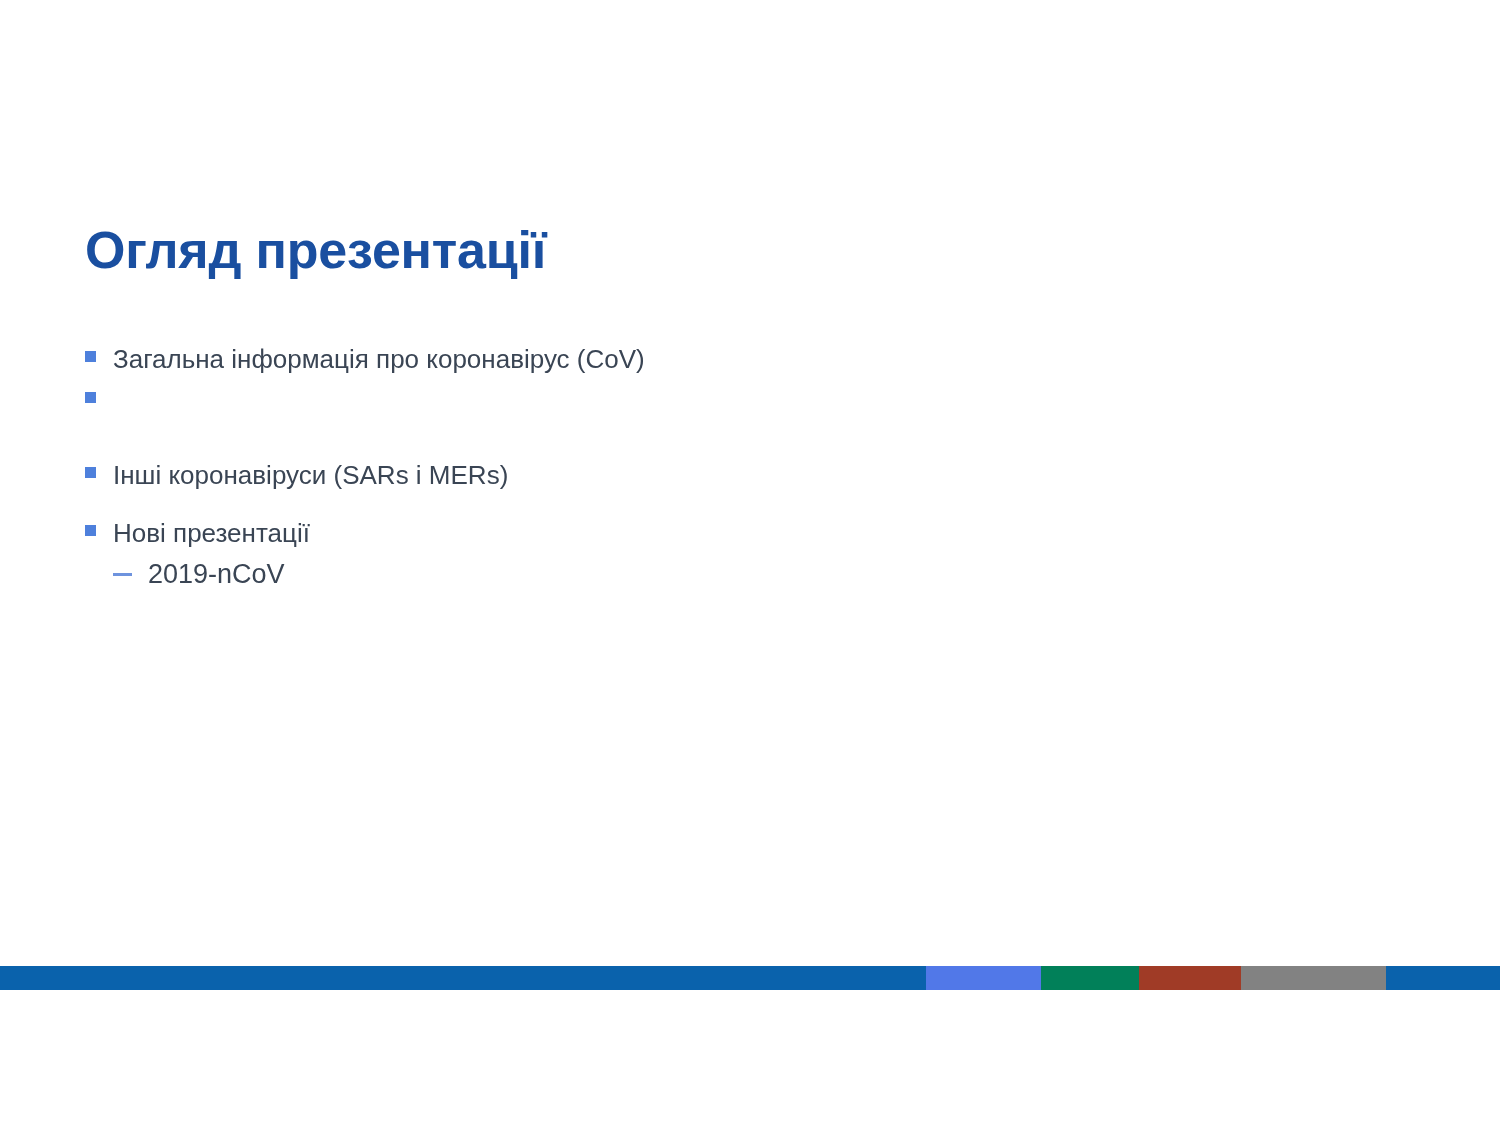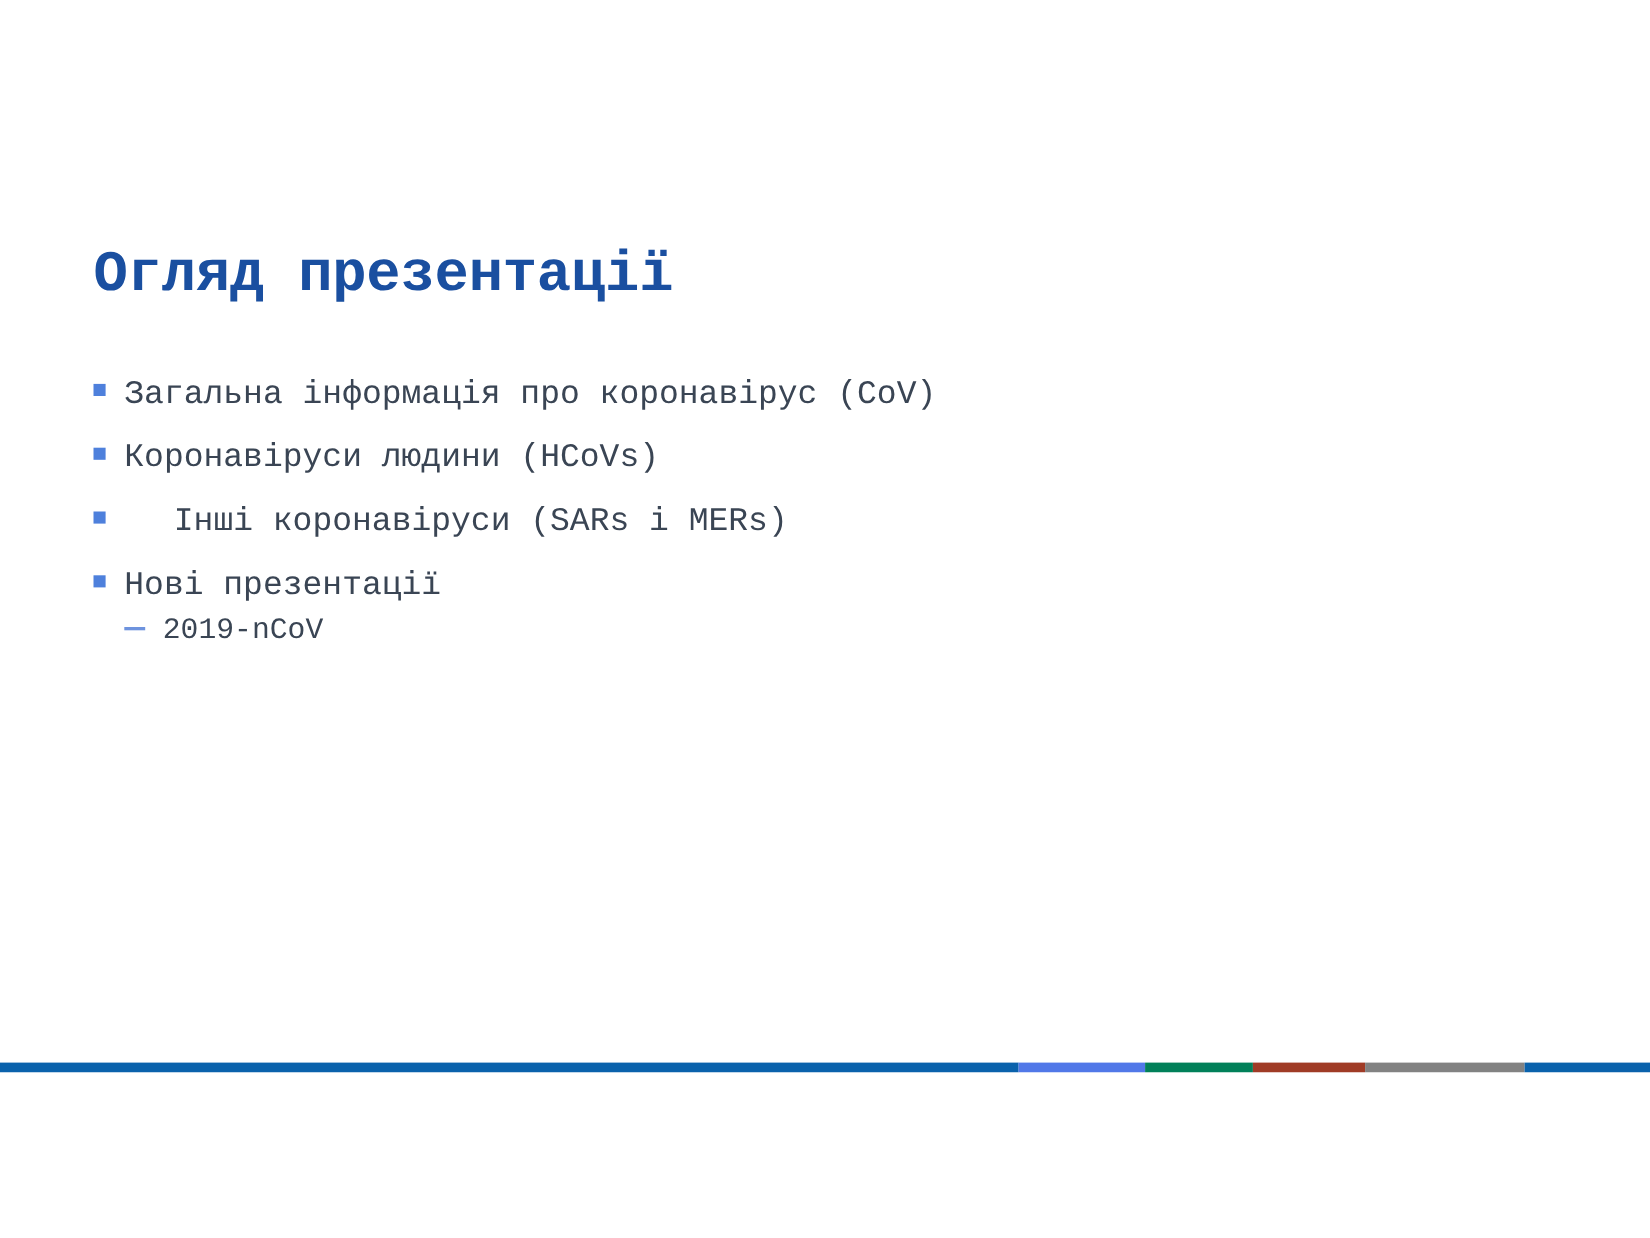--- a/index.html
+++ b/index.html
@@ -7,24 +7,23 @@
     margin: 0;
     padding: 0;
     background: #ffffff;
   }
   body {
     font-family: "Liberation Sans", "DejaVu Sans", sans-serif;
   }
   #slide {
     position: relative;
     width: 1500px;
-    height: 975px;
+    height: 1125px;
     background: #ffffff;
     overflow: hidden;
-    font-family: Liberation Mono, monospace;
   }
 
   
   #slide-title {
     position: absolute;
     left: 85px;
     top: 186px;
     width: 1300px;
     font-size: 52px;
     font-weight: bold;
@@ -51,21 +50,21 @@
   .bullet-marker {
     flex: 0 0 auto;
     width: 11px;
     height: 11px;
     background: #4E80DC;
     margin-right: 17px;
     position: relative;
     top: -6px;
   }
   .bullet-text {
-    font-size: 30px;
+    font-size: 26px;
     line-height: 38px;
     color: #3A4554;
     white-space: nowrap;
   }
 
   
   .subbullet-row {
     position: relative;
     display: flex;
     align-items: baseline;
@@ -111,26 +110,25 @@
 
   <div id="body-list">
 
     <div class="bullet-row">
       <span class="bullet-marker" style="background: rgb(78, 128, 220);"></span>
       <span class="bullet-text" style="color: rgb(58, 69, 84);">Загальна інформація про коронавірус (CoV)</span>
     </div>
 
     <div class="bullet-row">
       <span class="bullet-marker" style="background: rgb(78, 128, 220);"></span>
-      <span class="bullet-text" style="color: rgb(58, 69, 84);">Коронавіруси людини (HCoVs)</span>
     </div>
 
     <div class="bullet-row">
       <span class="bullet-marker" style="background: rgb(78, 128, 220);"></span>
-      <span class="bullet-text" style="color: rgb(58, 69, 84); margin-left: 45px;">Інші коронавіруси (SARs і MERs)</span>
+      <span class="bullet-text" style="color: rgb(58, 69, 84);">Інші коронавіруси (SARs і MERs)</span>
     </div>
 
     <div class="bullet-row">
       <span class="bullet-marker" style="background: rgb(78, 128, 220);"></span>
       <span class="bullet-text" style="color: rgb(58, 69, 84);">Нові презентації</span>
     </div>
 
     <div class="subbullet-row">
       <span class="subbullet-marker" style="background: rgb(110, 147, 222);"></span>
       <span class="subbullet-text" style="color: rgb(58, 69, 84);">2019-nCoV</span>

